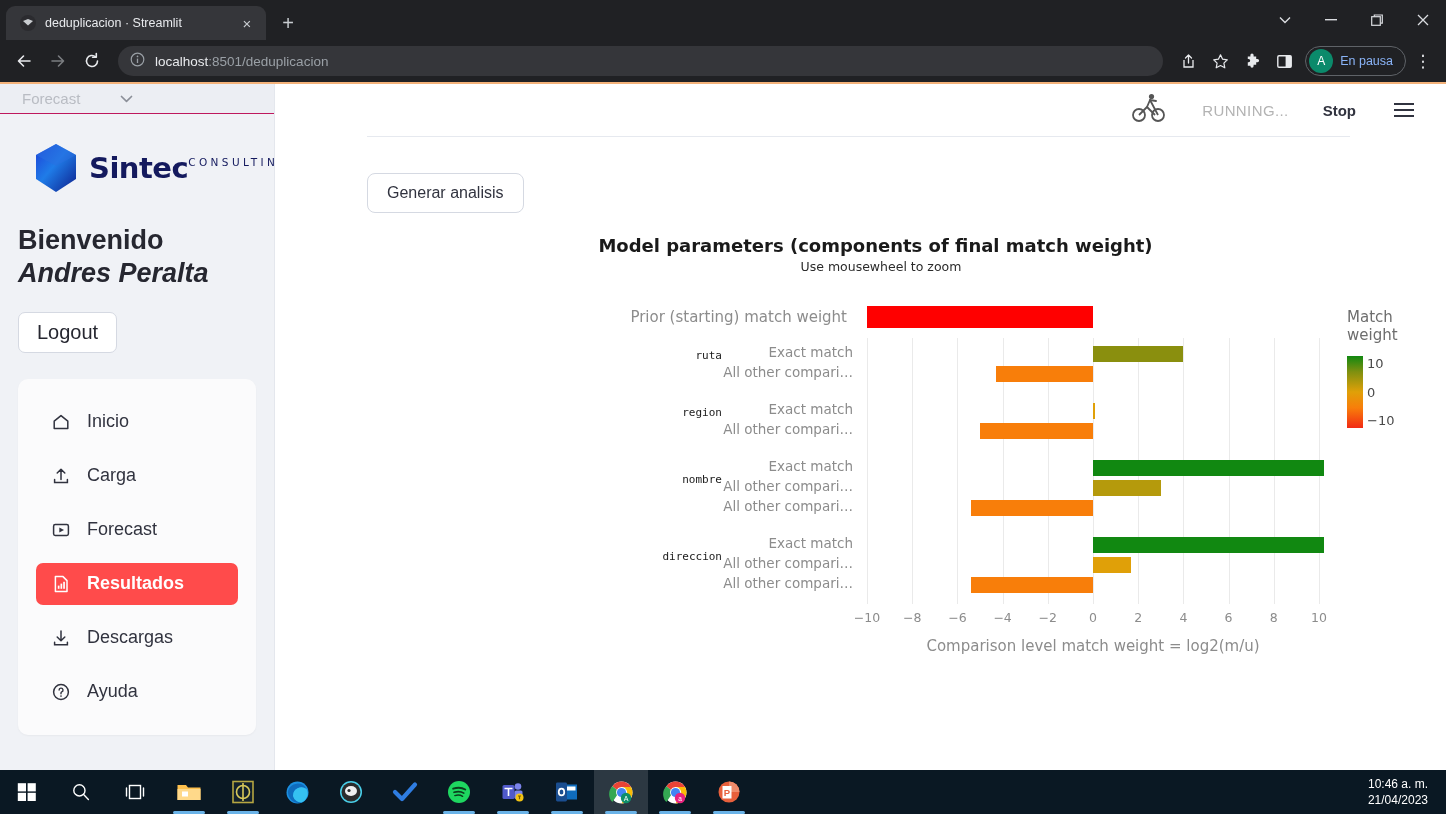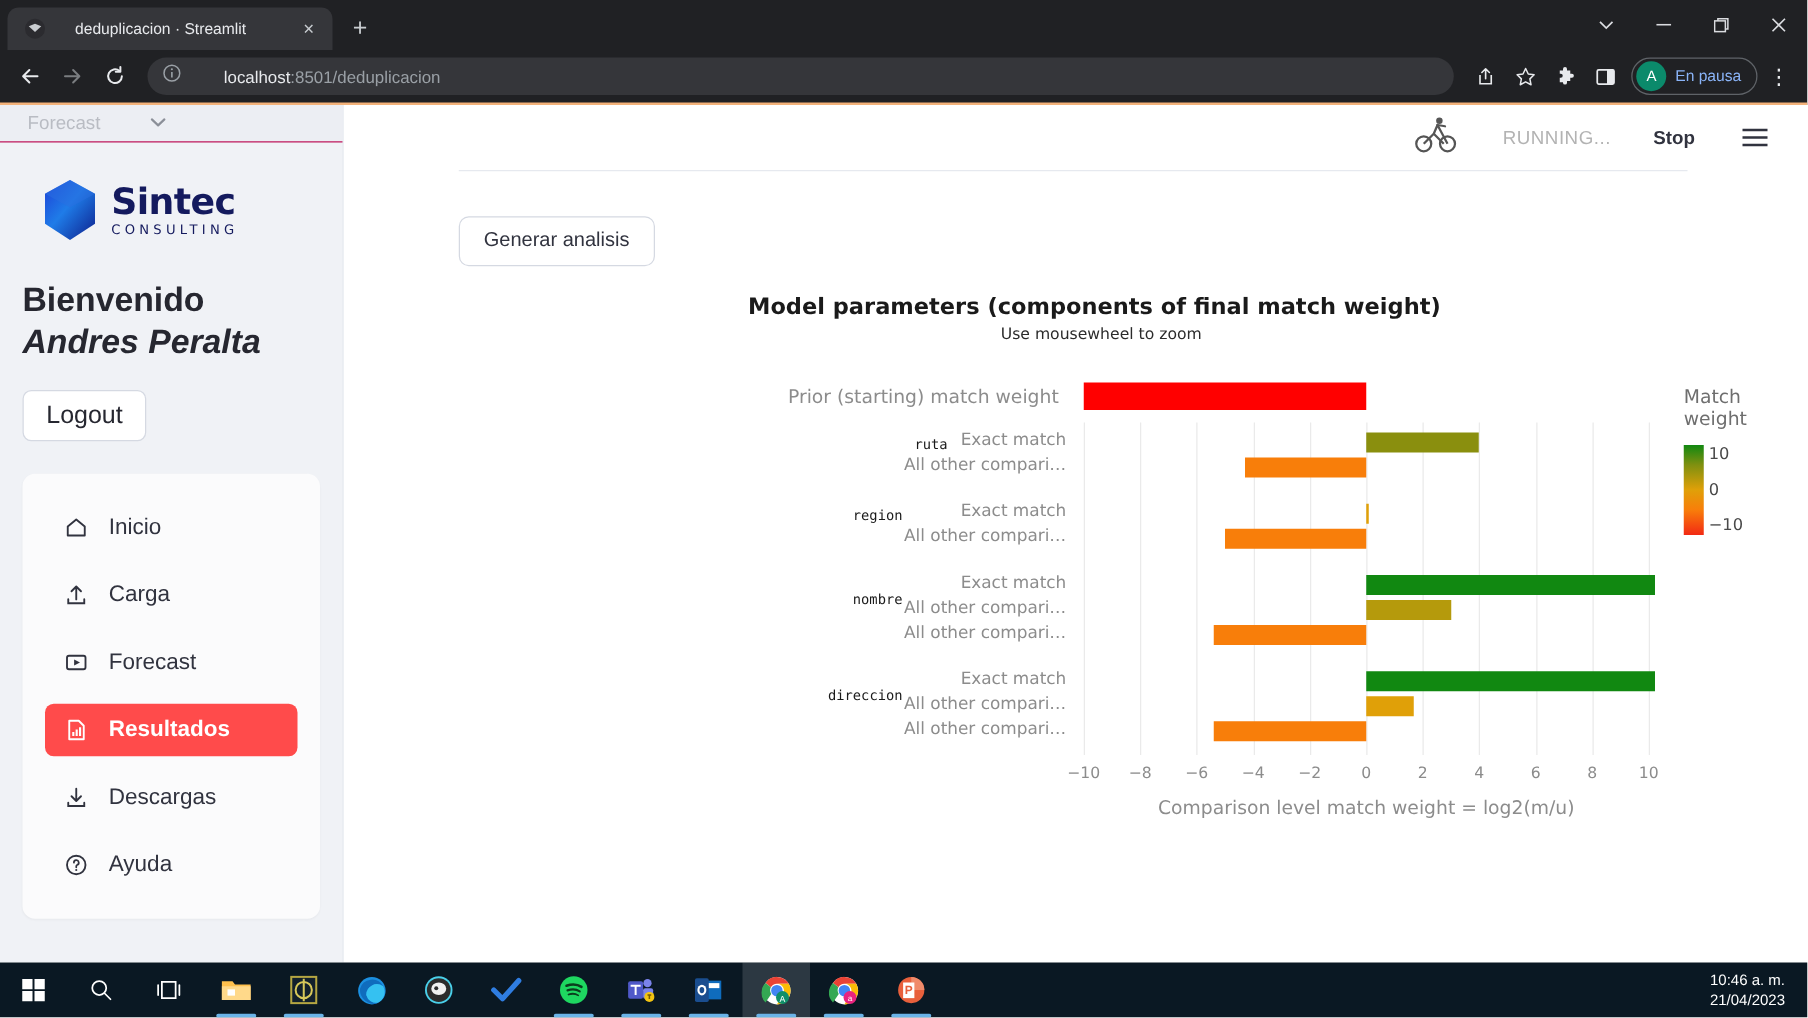--- a/index.html
+++ b/index.html
@@ -12,21 +12,21 @@
 
   
   .browser { width: 1446px; height: 814px; position: relative; }
 
   .tabstrip {
     height: 40px; background: #202124;
     display: flex; align-items: flex-end; padding-left: 6px;
     position: relative;
   }
   .tab {
-    display: flex; align-items: center; gap: 24px;
+    display: flex; align-items: center; gap: 9px;
     height: 34px; min-width: 260px; max-width: 260px;
     background: #35363a; border-radius: 9px 9px 0 0;
     padding: 0 10px 0 14px; position: relative;
   }
   .tab-favicon {
     width: 16px; height: 16px; border-radius: 50%;
     background: #2b2b2f; display:flex; align-items:center; justify-content:center;
     flex: 0 0 16px;
   }
   .tab-title {
@@ -66,21 +66,21 @@
   .nav-btn.disabled { color: #7a7d80; }
   .omnibox {
     flex: 1; height: 30px; background: #35363a; border-radius: 16px;
     display: flex; align-items: center; padding: 0 12px; gap: 10px;
     margin: 0 8px; min-width: 0;
   }
   .omni-url {
     font-size: 13.5px; color: #9aa0a6; white-space: nowrap;
     overflow: hidden; text-overflow: ellipsis;
   }
-  .omni-url b { color: #e8eaed; font-weight: 400; margin-left: 24px; }
+  .omni-url b { color: #e8eaed; font-weight: 400; }
   .tb-icon {
     width: 30px; height: 30px; display: flex; align-items: center;
     justify-content: center; color: #e8eaed; border-radius: 50%; flex: 0 0 30px;
   }
   .profile-chip {
     display: flex; align-items: center; gap: 7px; height: 30px;
     border: 1px solid #5f6368; border-radius: 16px;
     padding: 0 12px 0 3px; margin-left: 4px;
   }
   .profile-avatar {
@@ -106,21 +106,21 @@
   .forecast-bar {
     height: 30px; display: flex; align-items: center;
     padding: 0 22px; gap: 40px; border-bottom: 1px solid #be185d;
     background: #eceef3;
   }
   .forecast-label { font-size: 15px; color: #b9bcc3; }
   .forecast-caret { color: #8b8f98; font-size: 11px; }
 
   .logo-wrap { padding: 28px 0 0 32px; display: flex; align-items: center; gap: 9px; }
   .logo-hex { width: 48px; height: 52px; flex: 0 0 48px; }
-  .logo-text { display: flex; flex-direction: column; line-height: 1; }
+  .logo-text { display: flex; flex-direction: row; line-height: 1; }
   .logo-name {
     font-size: 29px; font-weight: bold; color: #141a5e;
     letter-spacing: -0.5px; font-family: "DejaVu Sans", sans-serif;
   }
   .logo-sub {
     font-size: 10.5px; color: #141a5e; letter-spacing: 3.4px;
     margin-top: 3px; font-family: "DejaVu Sans", sans-serif;
   }
 
   .welcome {
@@ -532,21 +532,21 @@
               <div class="lvl-label" style="left: 578px; top: 52px;">Exact match</div>
               <div class="lvl-label" style="left: 578px; top: 72px;">All other compari…</div>
               <div class="lvl-label" style="left: 578px; top: 109px;">Exact match</div>
               <div class="lvl-label" style="left: 578px; top: 129px;">All other compari…</div>
               <div class="lvl-label" style="left: 578px; top: 166px;">Exact match</div>
               <div class="lvl-label" style="left: 578px; top: 186px;">All other compari…</div>
               <div class="lvl-label" style="left: 578px; top: 206px;">All other compari…</div>
               <div class="lvl-label" style="left: 578px; top: 243px;">Exact match</div>
               <div class="lvl-label" style="left: 578px; top: 263px;">All other compari…</div>
               <div class="lvl-label" style="left: 578px; top: 283px;">All other compari…</div>
-              <div class="grp-label" style="left: 447px; top: 57px; margin-left: 36px;">ruta</div>
+              <div class="grp-label" style="left: 447px; top: 57px;">ruta</div>
               <div class="grp-label" style="left: 447px; top: 114px;">region</div>
               <div class="grp-label" style="left: 447px; top: 181px;">nombre</div>
               <div class="grp-label" style="left: 447px; top: 258px;">direccion</div>
             </div>
           <div id="xaxis-layer">
               <div class="axis-label" style="left: 592px; top: 318px;">−10</div>
               <div class="axis-label" style="left: 637.2px; top: 318px;">−8</div>
               <div class="axis-label" style="left: 682.4px; top: 318px;">−6</div>
               <div class="axis-label" style="left: 727.6px; top: 318px;">−4</div>
               <div class="axis-label" style="left: 772.8px; top: 318px;">−2</div>

